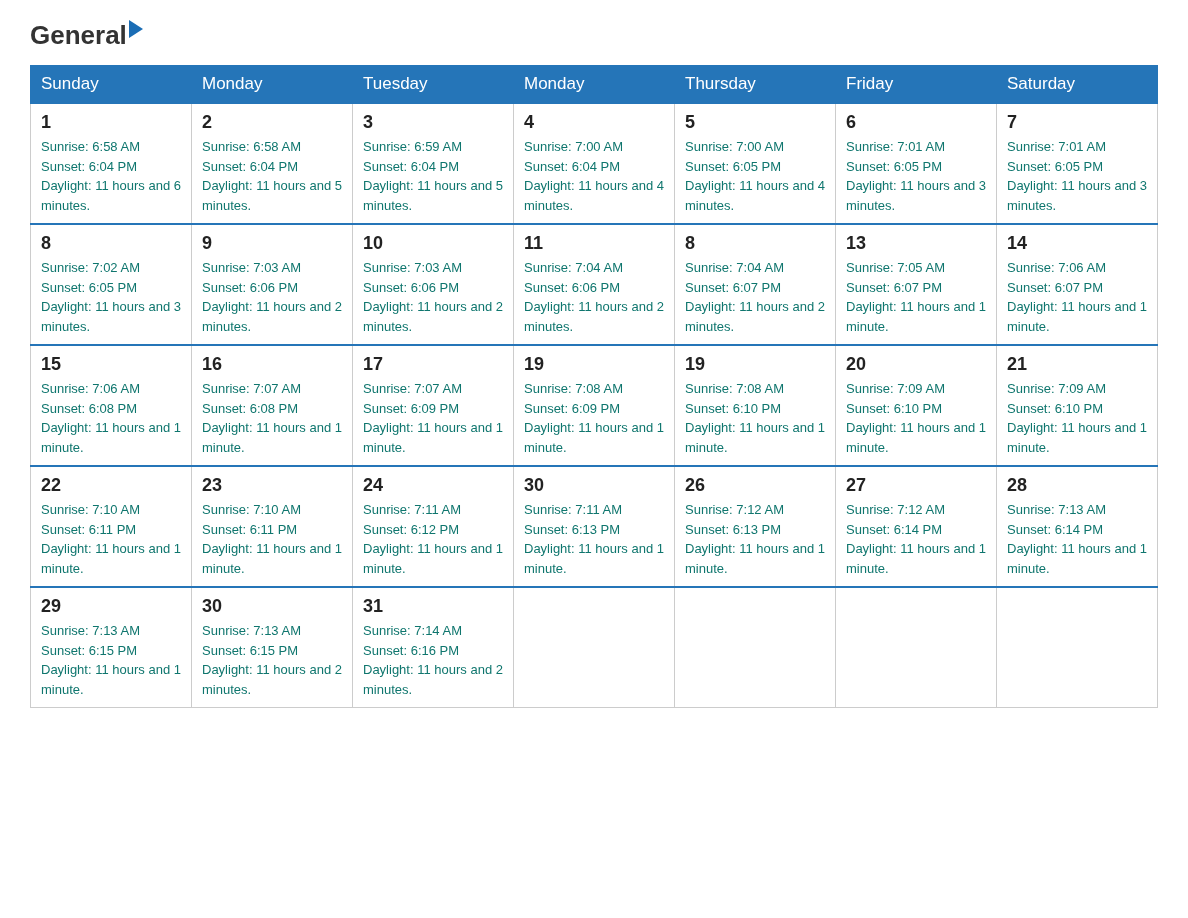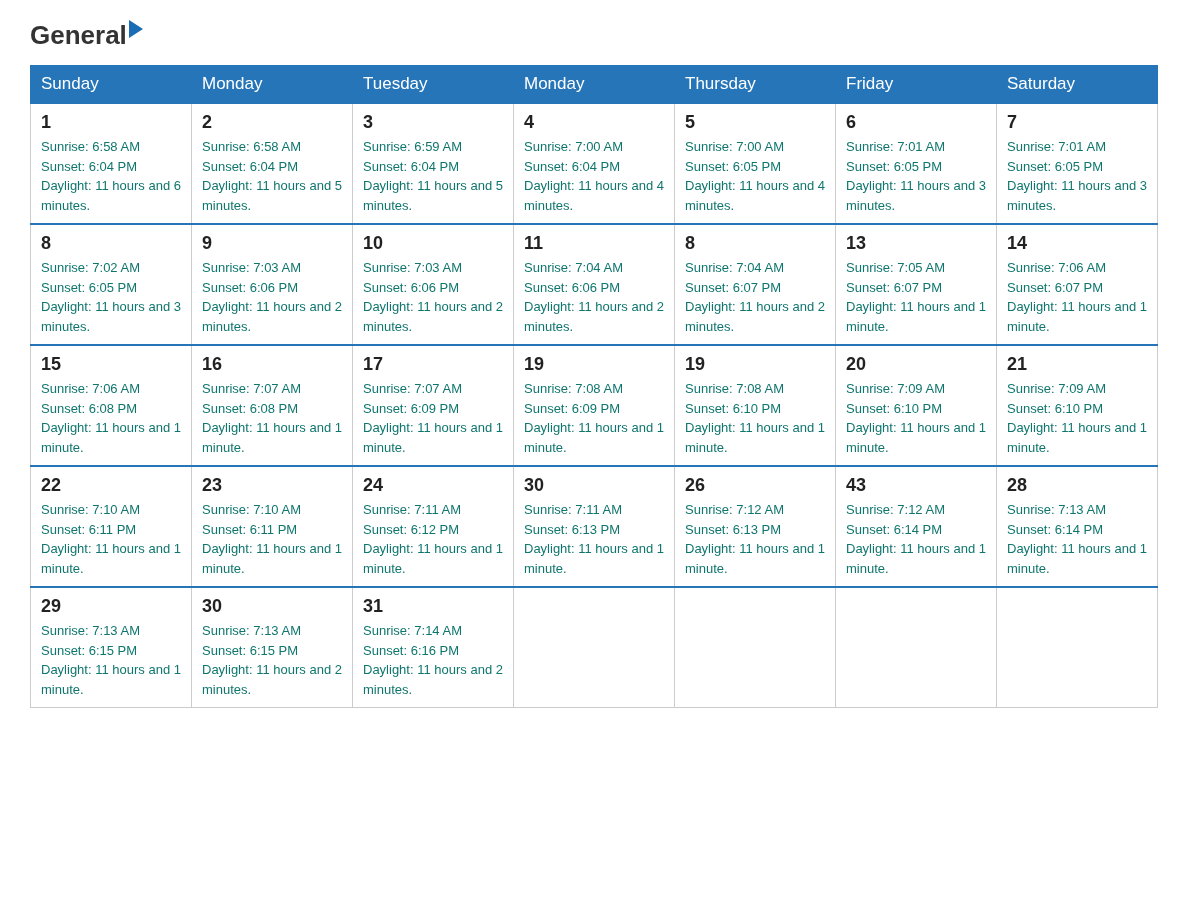--- a/index.html
+++ b/index.html
@@ -237,21 +237,21 @@
         </td>
         <td>
           <span class="day-number">30</span>
           <div class="day-info">Sunrise: 7:11 AM<br>Sunset: 6:13 PM<br>Daylight: 11 hours and 1 minute.</div>
         </td>
         <td>
           <span class="day-number">26</span>
           <div class="day-info">Sunrise: 7:12 AM<br>Sunset: 6:13 PM<br>Daylight: 11 hours and 1 minute.</div>
         </td>
         <td>
-          <span class="day-number">43</span>
+          <span class="day-number">27</span>
           <div class="day-info">Sunrise: 7:12 AM<br>Sunset: 6:14 PM<br>Daylight: 11 hours and 1 minute.</div>
         </td>
         <td>
           <span class="day-number">28</span>
           <div class="day-info">Sunrise: 7:13 AM<br>Sunset: 6:14 PM<br>Daylight: 11 hours and 1 minute.</div>
         </td>
       </tr>
       <tr class="week-row">
         <td>
           <span class="day-number">29</span>

